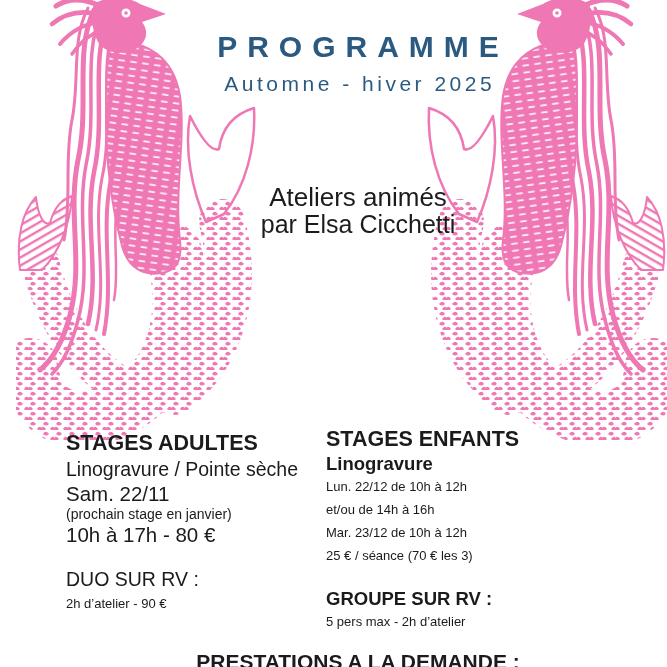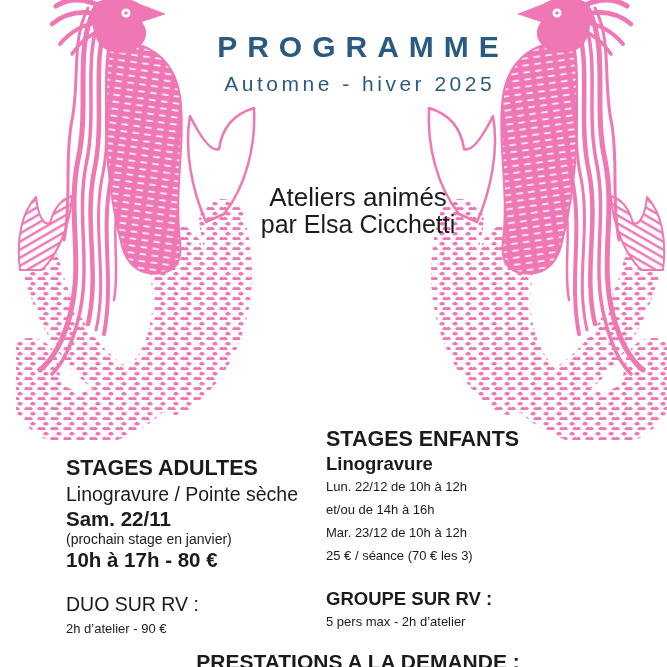--- a/index.html
+++ b/index.html
@@ -35,26 +35,26 @@
     margin:7px 0 0 0;font-size:21px;font-weight:normal;letter-spacing:3.5px;padding-left:3.5px;line-height:25px;
   }
 
   
   .credit{position:absolute;left:33px;right:0;top:185px;text-align:center;}
   .credit .c1{font-size:26px;line-height:24px;}
   .credit .c2{font-size:25px;line-height:30px;}
 
   
   .col{position:absolute;}
-  .col-left{left:50px;top:455px;width:300px;text-align:left;}
+  .col-left{left:50px;top:430px;width:300px;text-align:left;}
   .col-right{right:41px;top:426px;width:300px;text-align:left;}
   .h-big{font-size:21.5px;font-weight:bold;line-height:27px;}
   .h-sub{font-size:19.5px;font-weight:normal;line-height:25px;}
   .h-sub2{font-size:18.5px;font-weight:bold;line-height:23px;}
-  .t-line{font-size:20.5px;line-height:24px;font-weight:bold;}
+  .t-line{font-size:20.5px;line-height:24px;}
   .t-line2{font-size:13px;line-height:23px;}
   .t-note{font-size:14px;line-height:17px;}
   .spacer20{height:20px;}
   .col-right .h-big{line-height:26px;}
 
   
   .footer{
     position:absolute;left:33px;right:0;top:650px;text-align:center;
     font-size:21px;font-weight:bold;white-space:nowrap;
   }

